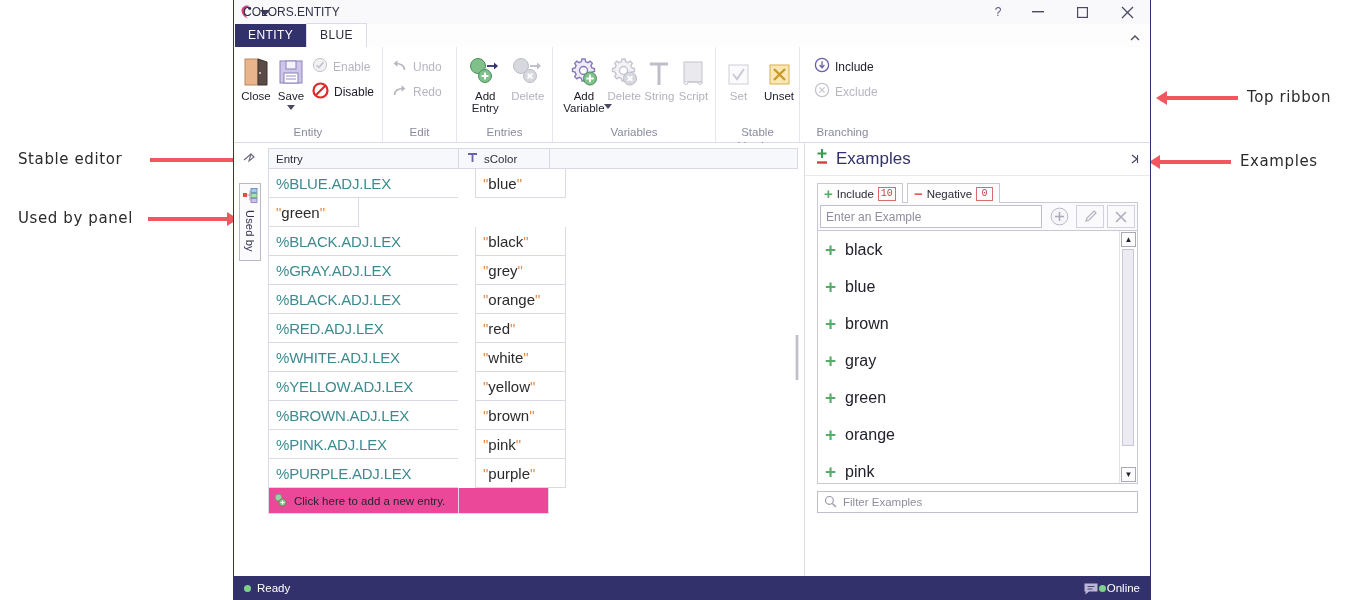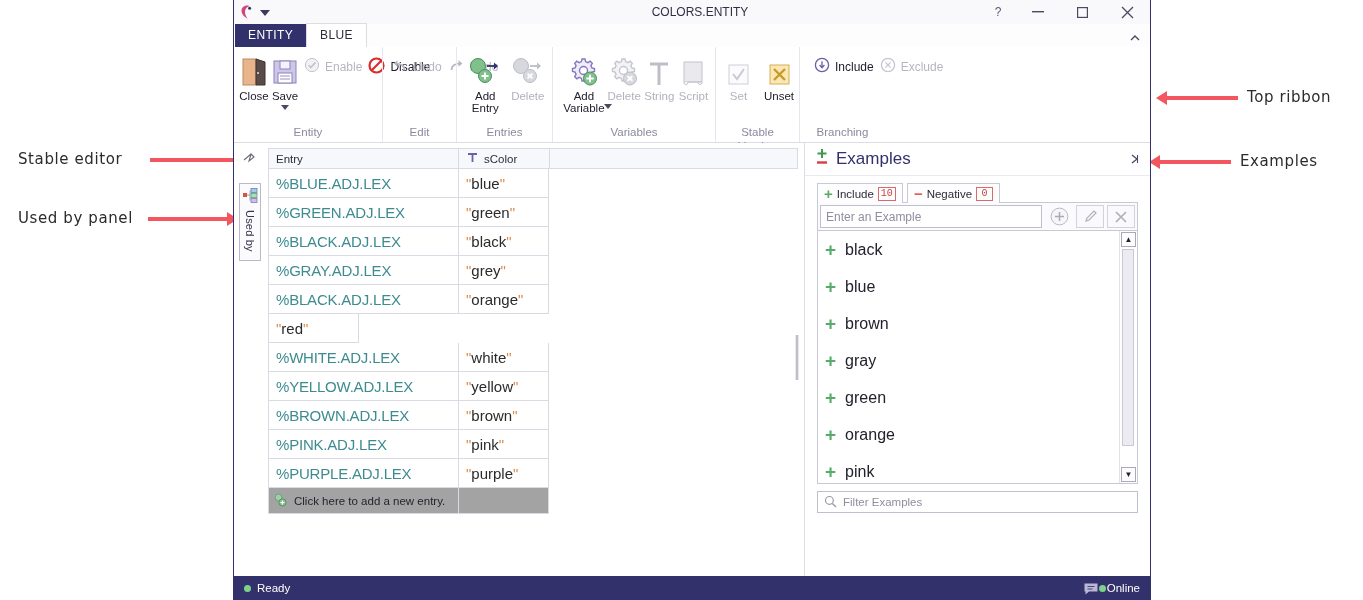--- a/index.html
+++ b/index.html
@@ -50,21 +50,21 @@
   #app-glyph {
     width: 15px; height: 16px; position: relative;
   }
   #app-glyph svg { display: block; }
   #qat-caret {
     width: 0; height: 0; border-left: 5px solid transparent;
     border-right: 5px solid transparent; border-top: 6px solid #3a3a5c;
     margin-top: 1px;
   }
   #doc-title {
-    position: absolute; left: 16px; right: 0; text-align: center;
+    position: absolute; left: 9px; right: 0; 
     font-size: 12px; color: #2f2f47; top: 5px;
   }
   #wbtns { position: absolute; right: 0; top: 0; display: flex; height: 24px; }
   .wbtn {
     width: 45px; height: 24px; display: flex; align-items: center;
     justify-content: center; color: #4a4a63; font-size: 13px;
   }
   .wbtn.help { width: 34px; font-size: 12px; color: #5b5b7a; }
 
   
@@ -107,21 +107,21 @@
   .drop-caret {
     width: 0; height: 0; border-left: 4px solid transparent;
     border-right: 4px solid transparent; border-top: 5px solid #4a4a63;
     margin-top: 3px;
   }
   .smallbtn {
     display: flex; align-items: center; gap: 5px; height: 25px;
     font-size: 12px; color: #22222e; padding: 0 3px;
   }
   .smallbtn.dim { color: #b6b6c1; }
-  .stack { display: flex; padding-top: 2px; }
+  .stack { display: flex; flex-direction: column; padding-top: 2px; }
 
   
   #work { position: relative; height: 434px; background: #ffffff; display: flex; }
 
   #usedby-rail { width: 34px; position: relative; background: #ffffff; }
   #usedby-tab {
     position: absolute; left: 5px; top: 40px; width: 22px; height: 78px;
     border: 1px solid #b9b9c7; background: #fbfbfd;
     display: flex; flex-direction: column; align-items: center; padding-top: 4px;
     box-sizing: border-box;
@@ -138,34 +138,34 @@
   }
   .ghead { display: flex; height: 21px; background: #f7f8fb;
     border: 1px solid #dadae4; border-right: none; box-sizing: border-box; }
   .ghead .hc {
     display: flex; align-items: center; font-size: 11.5px; color: #2d2d3c;
     padding-left: 7px; box-sizing: border-box; border-right: 1px solid #dadae4;
   }
   .hc.c1 { width: 190px; }
   .hc.c2 { width: 91px; gap: 5px; }
   .hc.c3 { flex: 1; border-right: 1px solid #dadae4; }
-  .trow { display: flex; height: 29px; box-sizing: border-box; }
+  .trow { display: flex; height: 29px; box-sizing: border-box; gap: 17px; }
   .trow .cell {
     box-sizing: border-box; border: 1px solid #dadae4; border-top: none;
     display: flex; align-items: center; padding-left: 7px;
     background: #ffffff;
   }
   .trow .cell.c1 { width: 190px; border-right: none;
     font-size: 15px; color: #3d8b90; letter-spacing: -.2px; }
   .trow .cell.c2 { width: 91px; font-size: 15px; color: #2b2b2b; }
   .q { color: #e08b4a; }
   .addrow { display: flex; height: 26px; box-sizing: border-box; }
   .addrow .cell {
     box-sizing: border-box; border: 1px solid #dadae4; border-top: none;
-    display: flex; align-items: center; background: #a3a3a3;
+    display: flex; align-items: center; background: #ec4899;
   }
   .addrow .cell.c1 { width: 190px; border-right: none; gap: 5px; padding-left: 5px;
     font-size: 11.5px; color: #24242f; }
   .addrow .cell.c2 { width: 91px; }
 
   #vsplit { width: 14px; position: relative; }
   #vsplit .grip {
     position: absolute; left: 5px; top: 192px; width: 4px; height: 45px;
     background: linear-gradient(to right,#ffffff,#9b9baa,#ffffff);
     opacity: .85;
@@ -560,21 +560,20 @@
           <div>
             <div class="trow">
               <div class="cell c1">%BLUE.ADJ.LEX</div>
               <div class="cell c2">
                 <span class="q">"</span>
                   <span>blue</span>
                   <span class="q">"</span>
               </div>
             </div>
             <div class="trow">
-              <div class="cell c1">%GREEN.ADJ.LEX</div>
               <div class="cell c2">
                 <span class="q">"</span>
                   <span>green</span>
                   <span class="q">"</span>
               </div>
             </div>
             <div class="trow">
               <div class="cell c1">%BLACK.ADJ.LEX</div>
               <div class="cell c2">
                 <span class="q">"</span>
@@ -592,20 +591,21 @@
             </div>
             <div class="trow">
               <div class="cell c1">%BLACK.ADJ.LEX</div>
               <div class="cell c2">
                 <span class="q">"</span>
                   <span>orange</span>
                   <span class="q">"</span>
               </div>
             </div>
             <div class="trow">
+              <div class="cell c1">%RED.ADJ.LEX</div>
               <div class="cell c2">
                 <span class="q">"</span>
                   <span>red</span>
                   <span class="q">"</span>
               </div>
             </div>
             <div class="trow">
               <div class="cell c1">%WHITE.ADJ.LEX</div>
               <div class="cell c2">
                 <span class="q">"</span>

